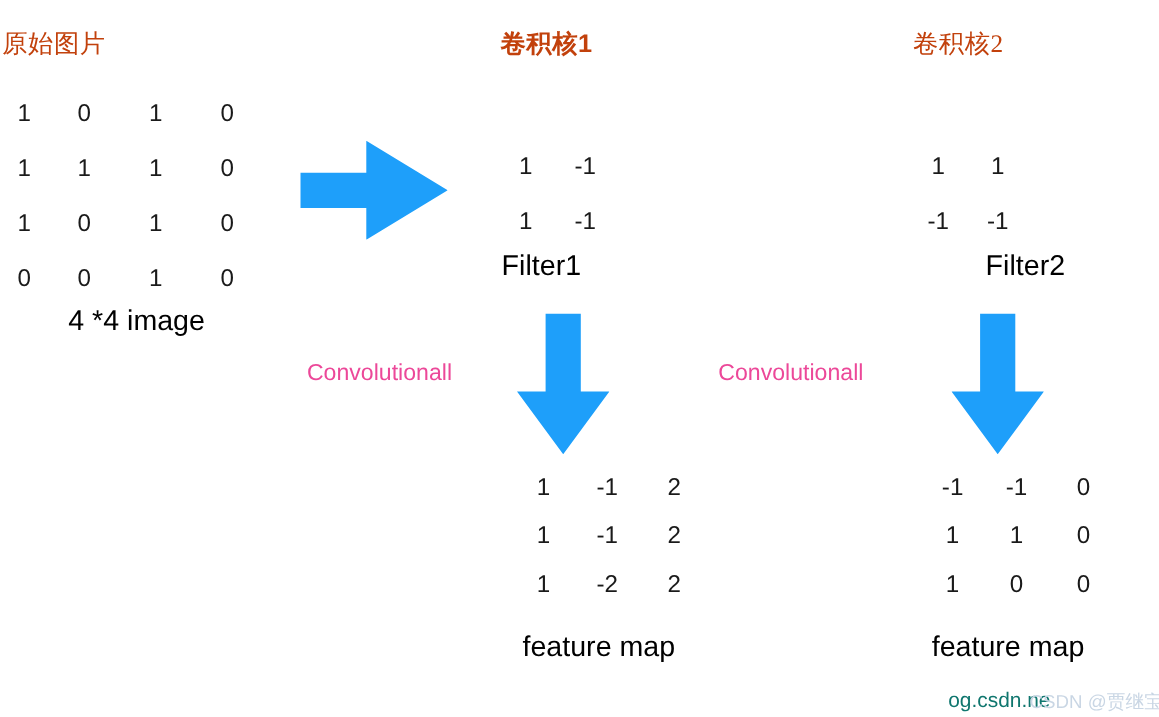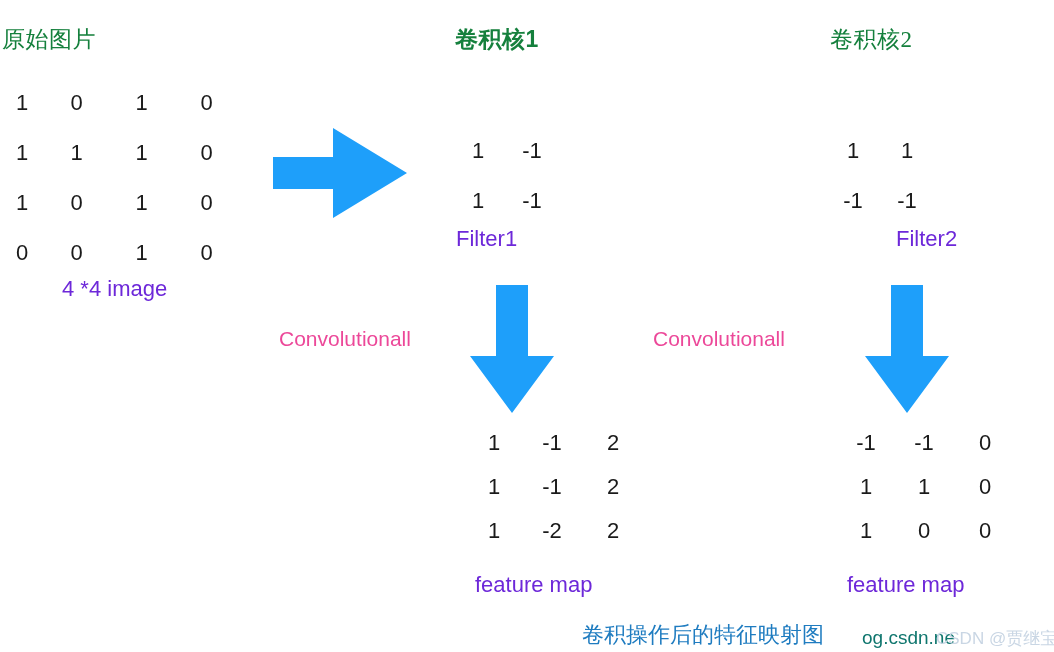--- a/index.html
+++ b/index.html
@@ -16,39 +16,39 @@
     width: 1054px;
     height: 652px;
     background: #ffffff;
     overflow: hidden;
   }
   .abs { position: absolute; }
 
   
   .heading {
     font-size: 23px;
-    color: #15803d;
+    color: #c2410c;
     letter-spacing: 0.5px;
     white-space: nowrap;
     line-height: 1;
   }
 
   
   .num {
     font-size: 22px;
     color: #1a1a1a;
     text-align: center;
     line-height: 1;
     white-space: nowrap;
   }
 
   
   .caption {
-    font-size: 22px;
-    color: #6d28d9;
+    font-size: 26px;
+    color: #000000;
     white-space: nowrap;
     line-height: 1;
   }
 
   
   .conv-label {
     font-size: 21px;
     color: #ec4899;
     white-space: nowrap;
     line-height: 1;
@@ -210,19 +210,18 @@
     <div class="num">1</div>
     <div class="num">0</div>
 
     <div class="num">1</div>
     <div class="num">0</div>
     <div class="num">0</div>
   </div>
 
   <div class="abs caption" style="left:847px; top:574px;">feature map</div>
 
-  <div class="abs bottom-caption" style="left:582px; top:624px;">卷积操作后的特征映射图</div>
 
   <div class="abs wm-url" style="left:862px; top:628px;">og.csdn.ne</div>
 
   <div class="abs wm-name" style="left:936px; top:630px;">CSDN @贾继宝</div>
 
 </div>
 
 </body></html>

